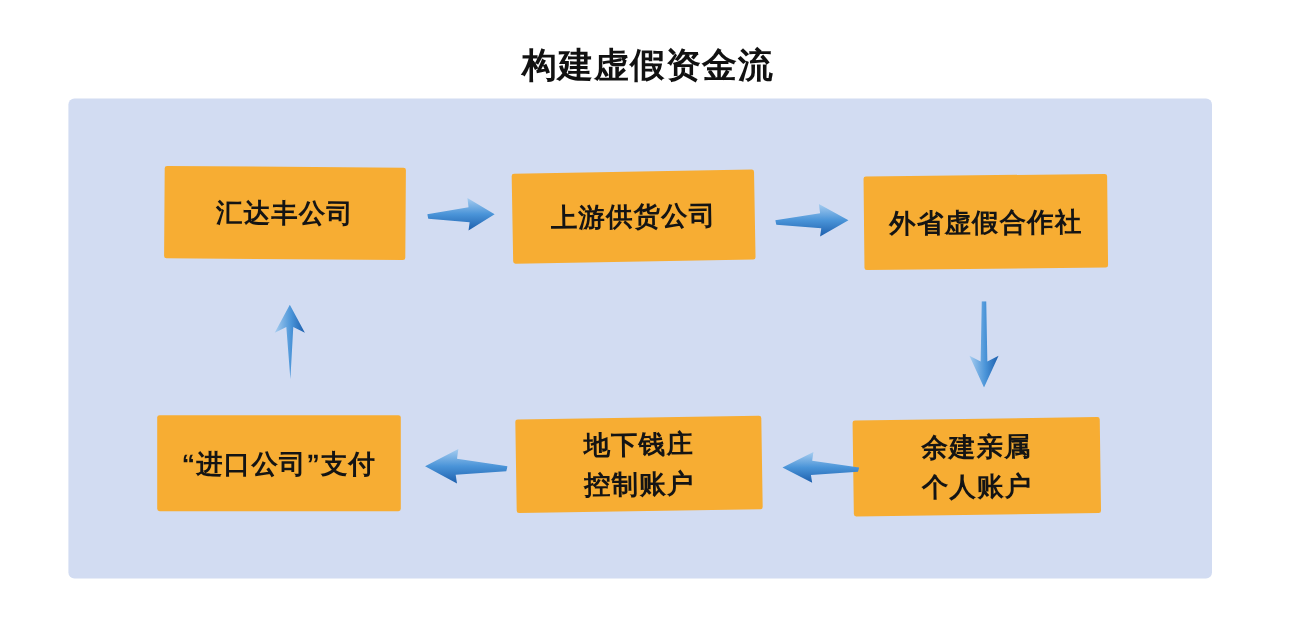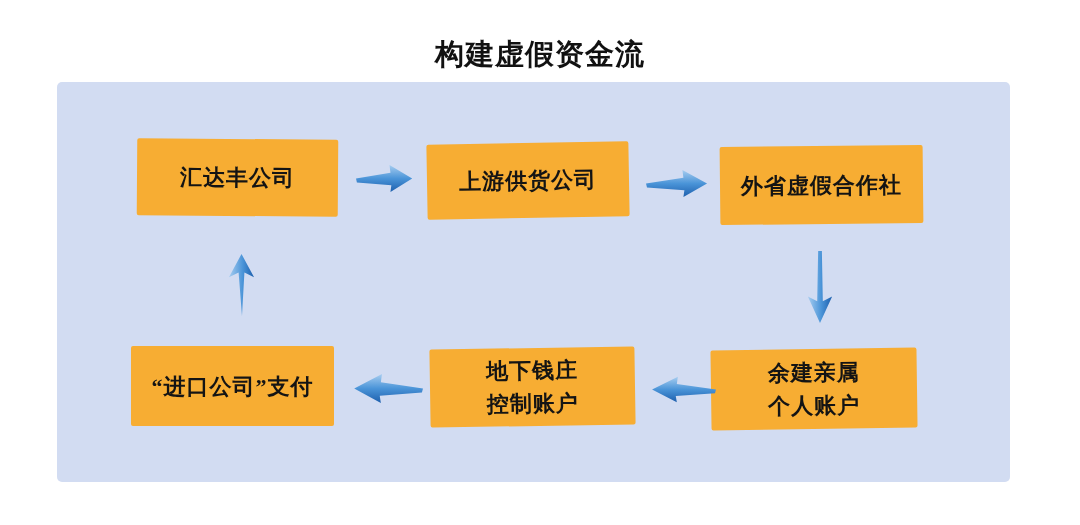--- a/index.html
+++ b/index.html
@@ -59,21 +59,21 @@
     font-weight: 700;
     line-height: 33px;
     letter-spacing: 1px;
     text-align: center;
     border-radius: 2px;
   }
 
   .n1 { left: 137px; top: 112px; width: 201px; height: 77px; transform: rotate(0.4deg); }
   .n2 { left: 427px; top: 116px; width: 202px; height: 75px; transform: rotate(-1deg); }
   .n3 { left: 720px; top: 119px; width: 203px; height: 78px; transform: rotate(-0.6deg); }
-  .n4 { left: 131px; top: 319px; width: 203px; height: 80px; font-family: Liberation Serif, serif; }
+  .n4 { left: 131px; top: 319px; width: 203px; height: 80px; }
   .n5 { left: 430px; top: 321px; width: 205px; height: 78px; transform: rotate(-0.9deg); }
   .n6 { left: 711px; top: 322px; width: 206px; height: 80px; transform: rotate(-0.8deg); }
 
   .arrow { position: absolute; }
   .ar1 { left: 356px; top: 135px; width: 58px; height: 33px; }
   .ar2 { left: 646px; top: 140px; width: 63px; height: 33px; }
   .adown { left: 806px; top: 224px; width: 28px; height: 72px; }
   .aup   { left: 227px; top: 227px; width: 29px; height: 64px; }
   .al1 { left: 650px; top: 347px; width: 66px; height: 31px; transform: scaleX(-1); }
   .al2 { left: 352px; top: 344px; width: 71px; height: 35px; transform: scaleX(-1); }

